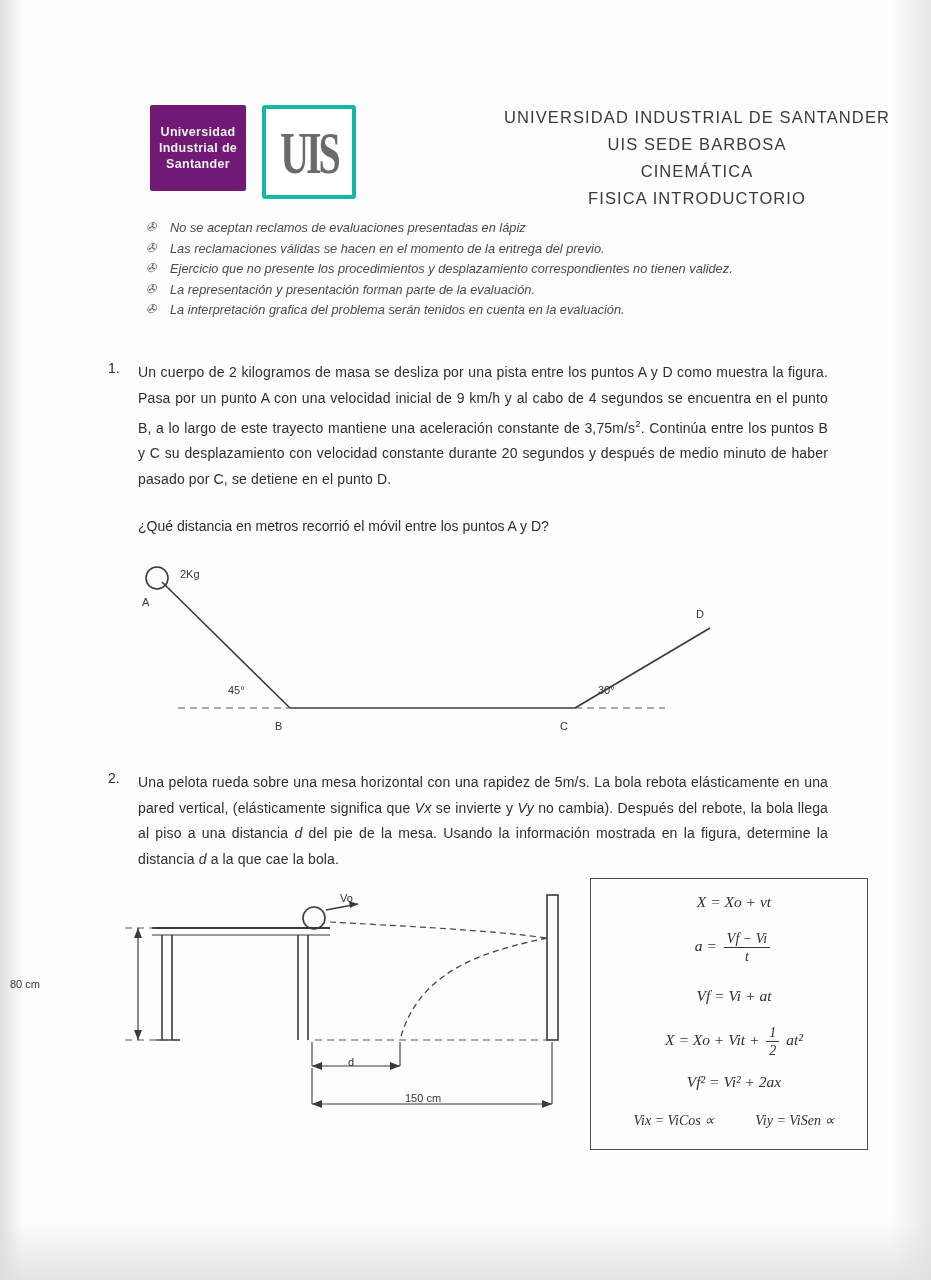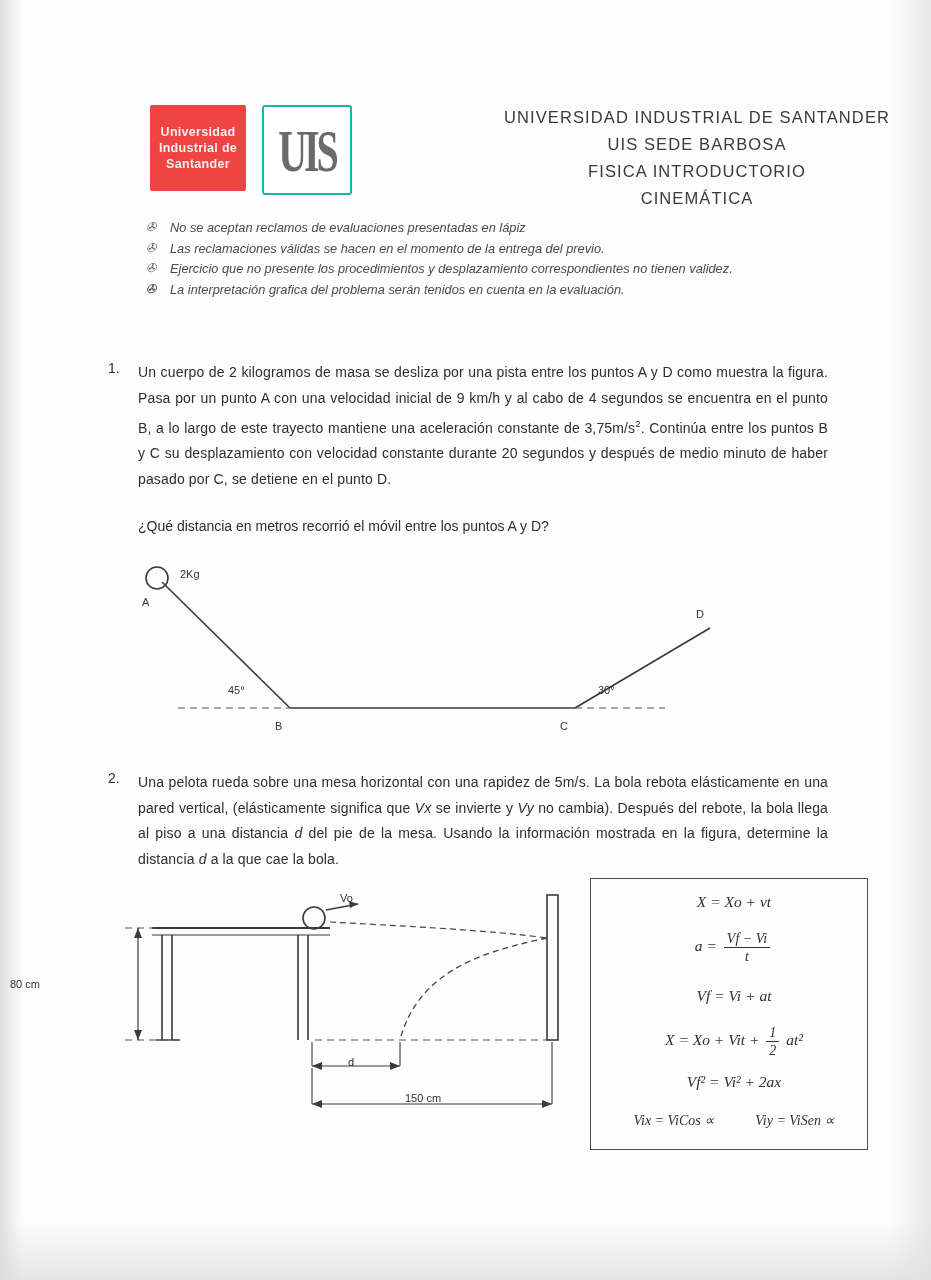--- a/index.html
+++ b/index.html
@@ -48,38 +48,38 @@
     position: absolute;
     left: 150px;
     top: 100px;
     width: 740px;
     height: 110px;
   }
   .logo-box {
     position: absolute;
     left: 0; top: 5px;
     width: 96px; height: 86px;
-    background: #ef4444;
+    background: #701a75;
     color: #f0f0f0;
     display: flex;
     flex-direction: column;
     align-items: center;
     justify-content: center;
     font-size: 12.5px;
     font-weight: bold;
     line-height: 16px;
     letter-spacing: .3px;
     text-align: center;
     border-radius: 2px;
   }
   .logo-seal {
     position: absolute;
     left: 112px; top: 5px;
     width: 86px; height: 86px;
-    border: 2px solid #14b8a6;
+    border: 4px solid #14b8a6;
     border-radius: 3px;
     display: flex;
     align-items: center;
     justify-content: center;
     background: #fff;
   }
   .seal-inner {
     font-family: "Liberation Serif", serif;
     font-weight: bold;
     font-size: 40px;
@@ -218,40 +218,41 @@
       <span>Universidad</span>
       <span>Industrial de</span>
       <span>Santander</span>
     </div>
     <div class="logo-seal">
       <span class="seal-inner">UIS</span>
     </div>
     <div class="univ-title">
       <div>UNIVERSIDAD INDUSTRIAL DE SANTANDER</div>
       <div>UIS SEDE BARBOSA</div>
+      <div>CINEMÁTICA</div>
       <div>FISICA  INTRODUCTORIO</div>
-      <div>CINEMÁTICA</div>
     </div>
   </div>
 
   <div class="rules">
     <div class="rule">
       <span class="bullet">✇</span>
       <span>No se aceptan reclamos de evaluaciones presentadas en lápiz</span>
     </div>
     <div class="rule">
       <span class="bullet">✇</span>
       <span>Las reclamaciones válidas se hacen en el momento de la entrega del previo.</span>
     </div>
     <div class="rule">
       <span class="bullet">✇</span>
       <span>Ejercicio que no presente los procedimientos y desplazamiento correspondientes no tienen validez.</span>
     </div>
     <div class="rule">
       <span class="bullet">✇</span>
+      <span>La representación y presentación forman parte de la evaluación.</span>
     </div>
     <div class="rule">
       <span class="bullet">✇</span>
       <span>La interpretación grafica del problema serán tenidos en cuenta en la evaluación.</span>
     </div>
   </div>
 
   <div class="problem" style="left:108px; top:360px; width:720px;">
     <div class="pnum">1.</div>
     <div class="ptext">

